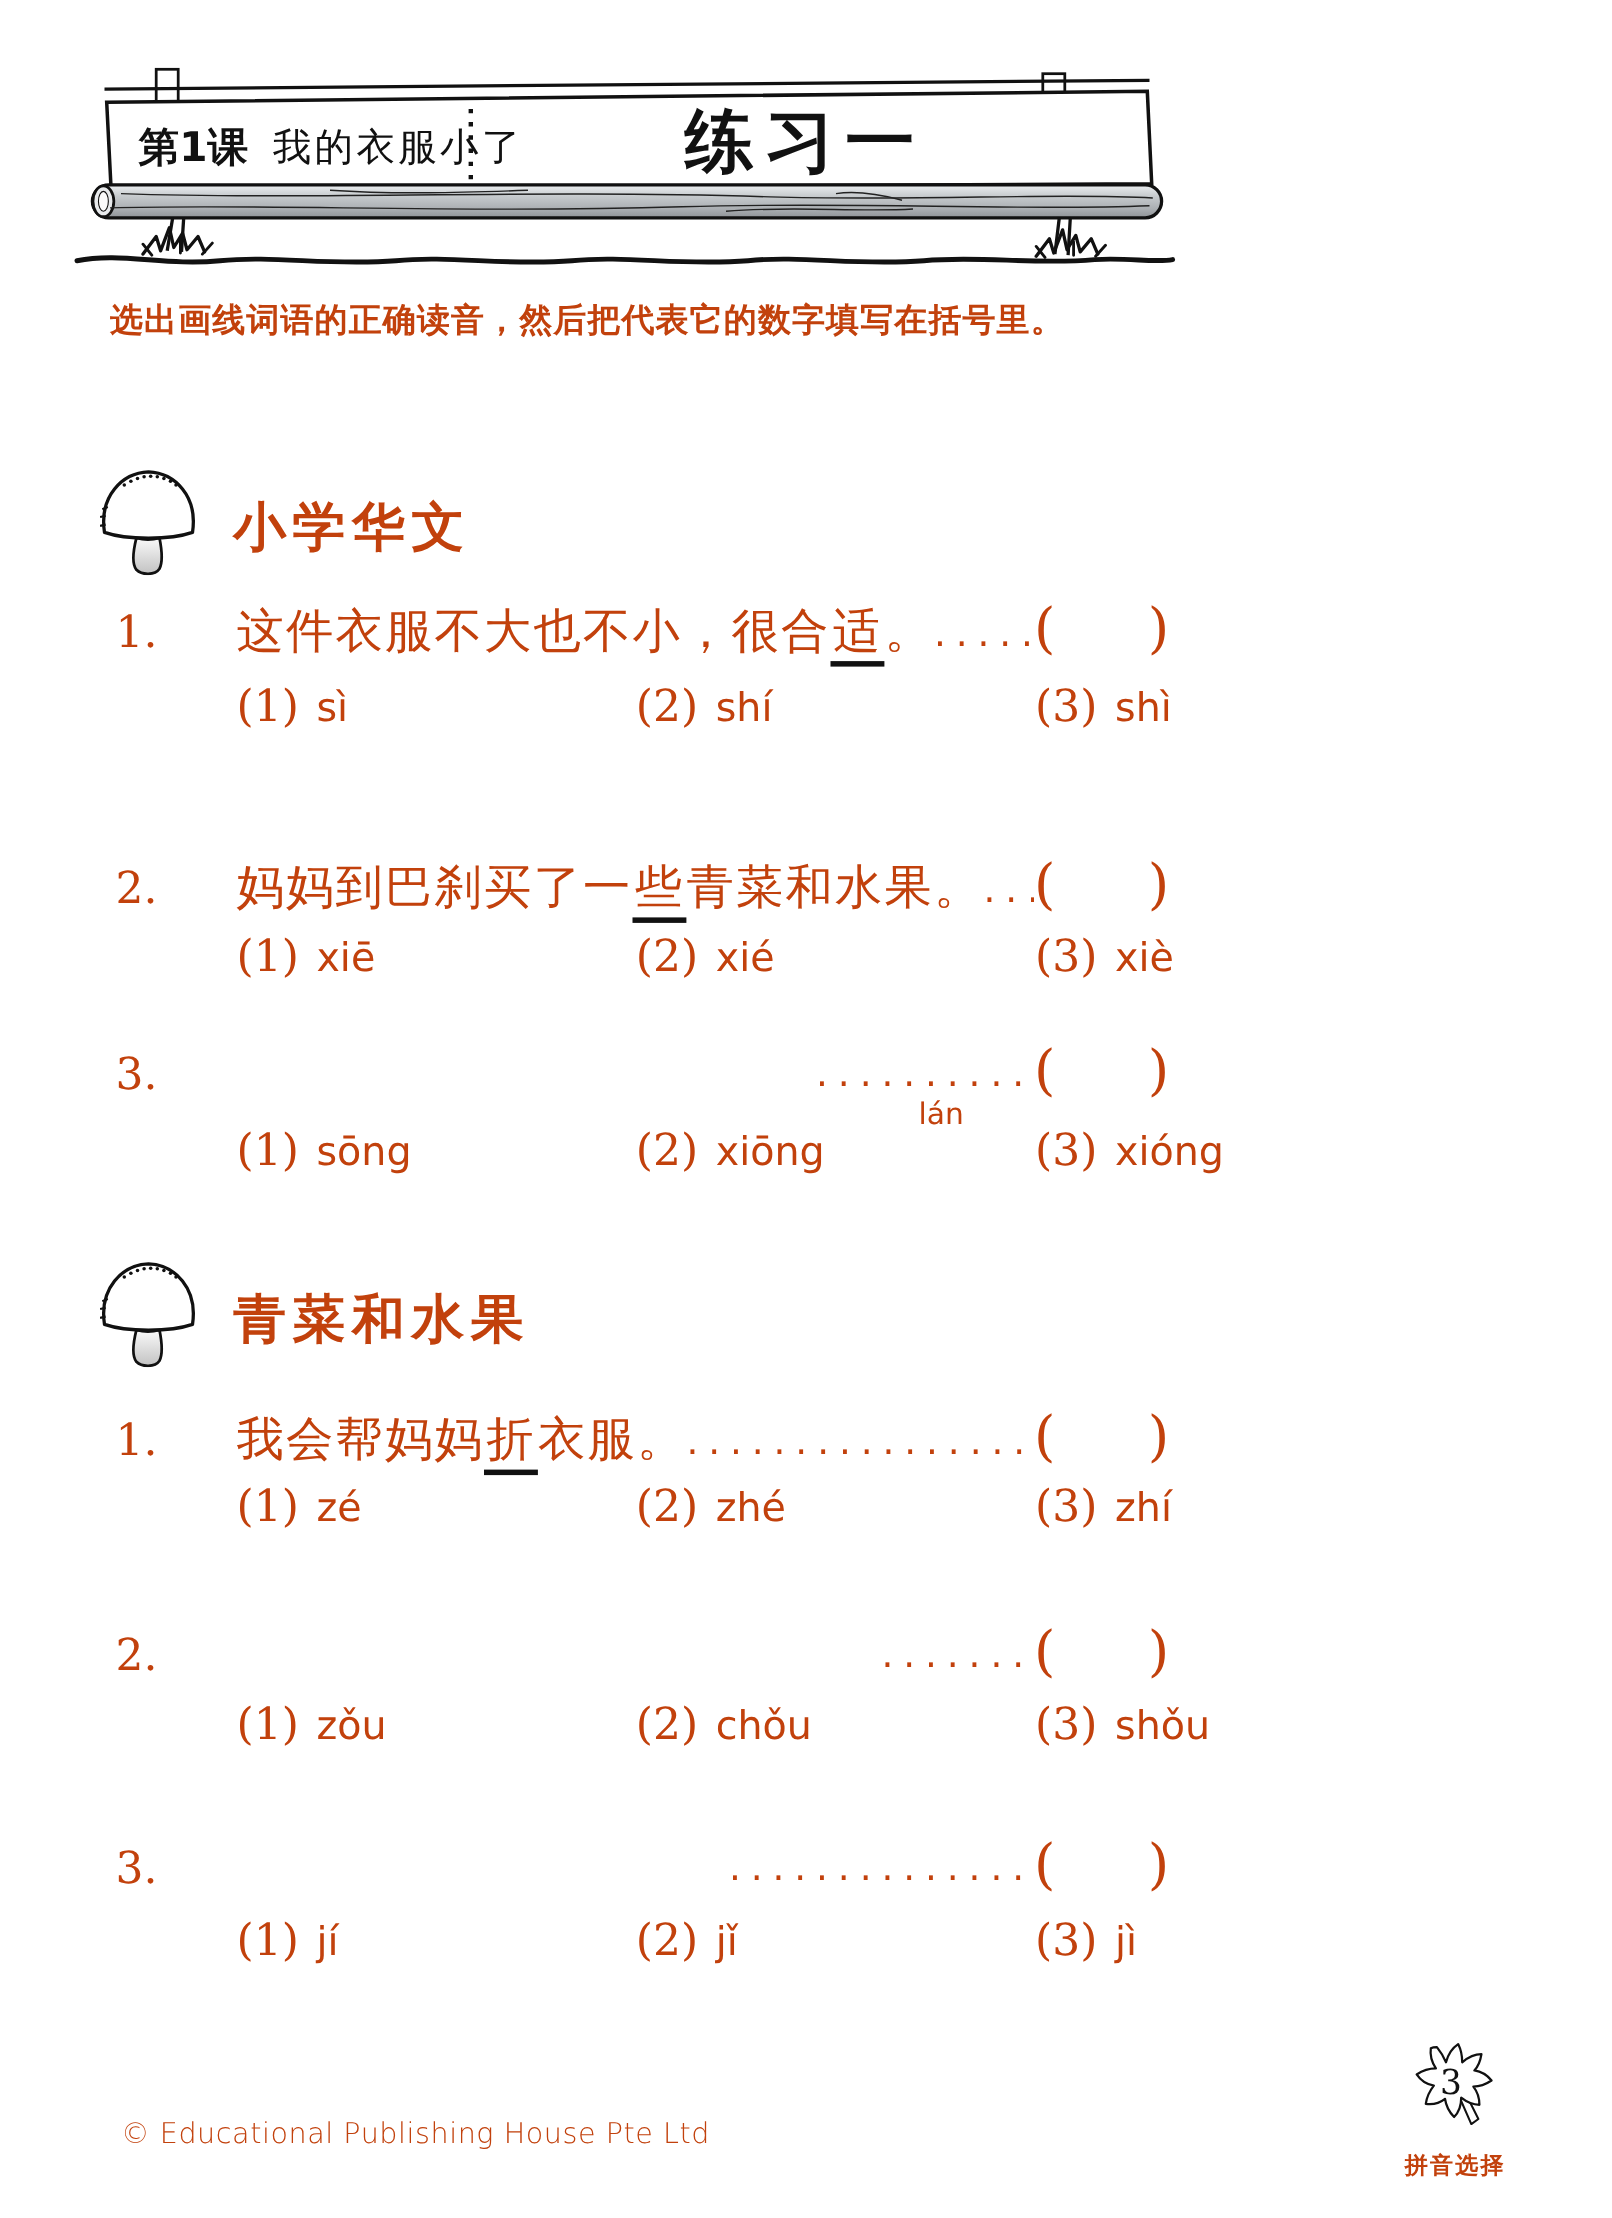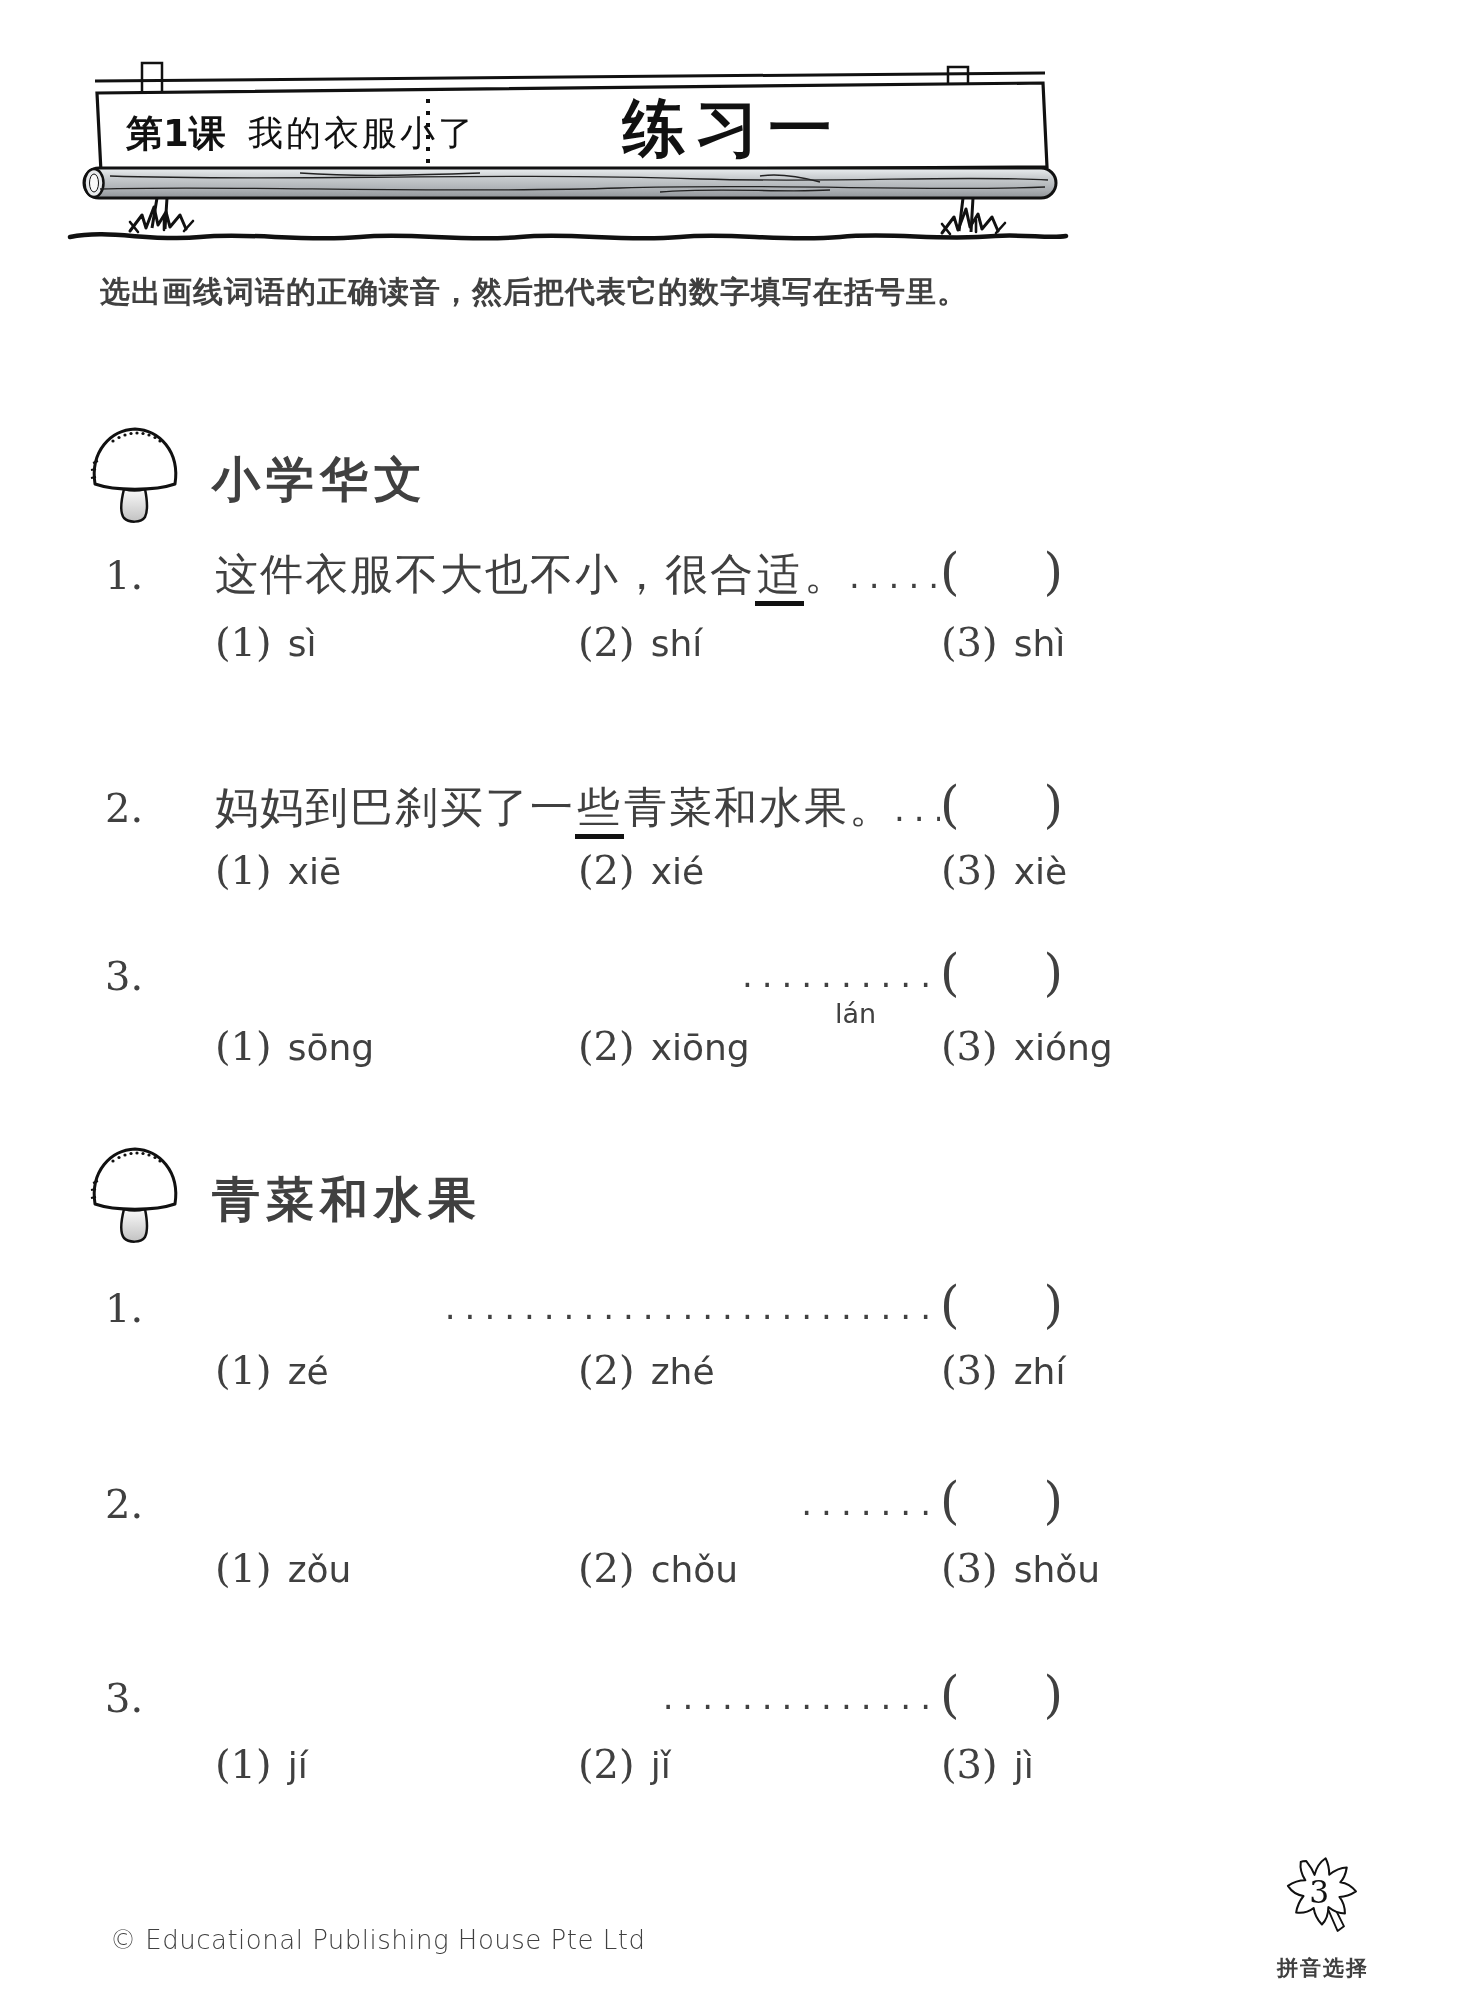--- a/index.html
+++ b/index.html
@@ -1,16 +1,16 @@
 <!DOCTYPE html>
 <html><head>
 <meta charset="utf-8">
 <style>
   html,body{margin:0;padding:0;background:#fff;}
-  .page{position:relative;width:1465px;height:2016px;background:#ffffff;color:#404040;
+  .page{position:relative;width:1465px;height:2016px;background:#ffffff;color:#c2410c;
         font-family:"DejaVu Sans",sans-serif;overflow:hidden;}
 
   
   .header-svg{position:absolute;left:60px;top:55px;}
 
   
   .instruction{position:absolute;left:100px;top:270px;font:600 30px/1.45 "DejaVu Sans",sans-serif;letter-spacing:1px;}
 
   
   .mushroom{position:absolute;}
@@ -166,20 +166,21 @@
         <circle cx="64" cy="12" r="1.6"></circle>
           <circle cx="70" cy="14.5" r="1.6"></circle>
           <circle cx="75" cy="18" r="1.6"></circle>
       </g>
       <path d="M13,38 l-5,2 M11,46 l-5,1 M11,54 l-5,1" stroke="#111" stroke-width="2" fill="none"></path>
     </svg>
     <div class="sec-title" style="top:1162px">青菜和水果</div>
 
     <div class="q-line" style="top:1280px">
       <span class="q-num">1.</span>
+      <span class="q-sent"><span>我会帮妈妈</span><span class="u">折</span><span>衣服。</span></span>
       <span class="q-dots">.........................</span>
       <span class="q-brackets"><span>(</span><span class="q-gap"></span><span>)</span></span>
     </div>
     <div class="q-opts" style="top:1350px">
       <span class="opt" style="left:0px"><span class="opt-num">(1)</span><span class="opt-py">zé</span></span>
       <span class="opt" style="left:363px"><span class="opt-num">(2)</span><span class="opt-py">zhé</span></span>
       <span class="opt" style="left:726px"><span class="opt-num">(3)</span><span class="opt-py">zhí</span></span>
     </div>
 
     <div class="q-line" style="top:1476px">

